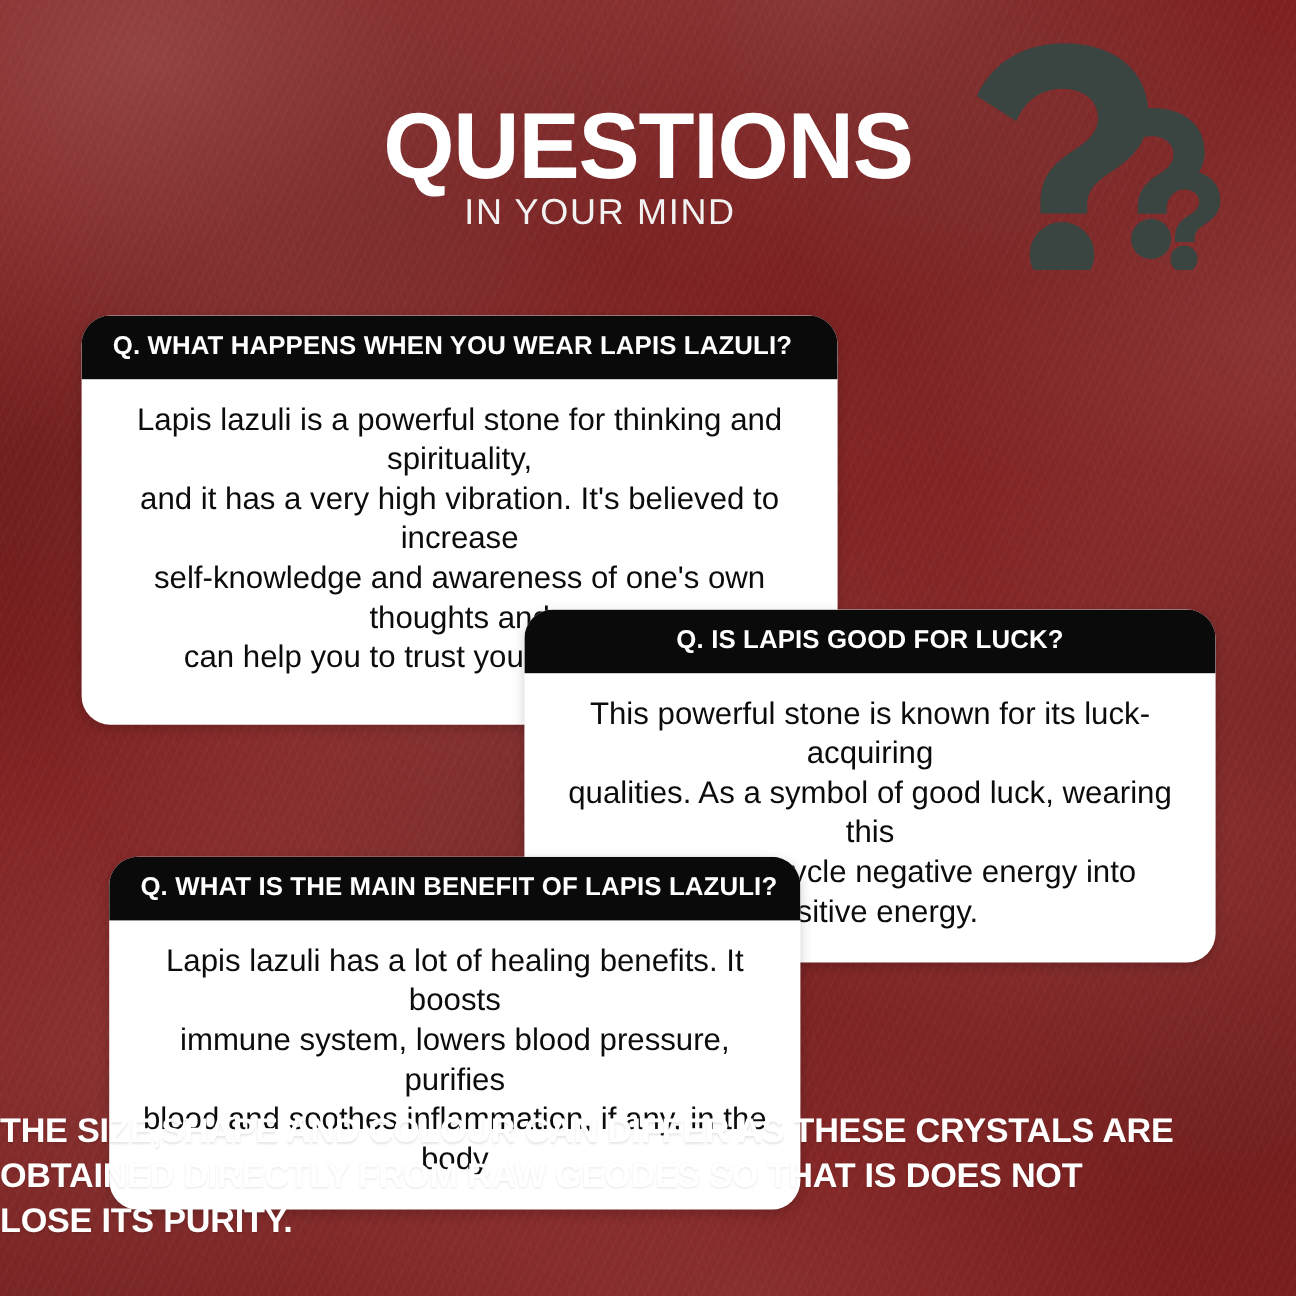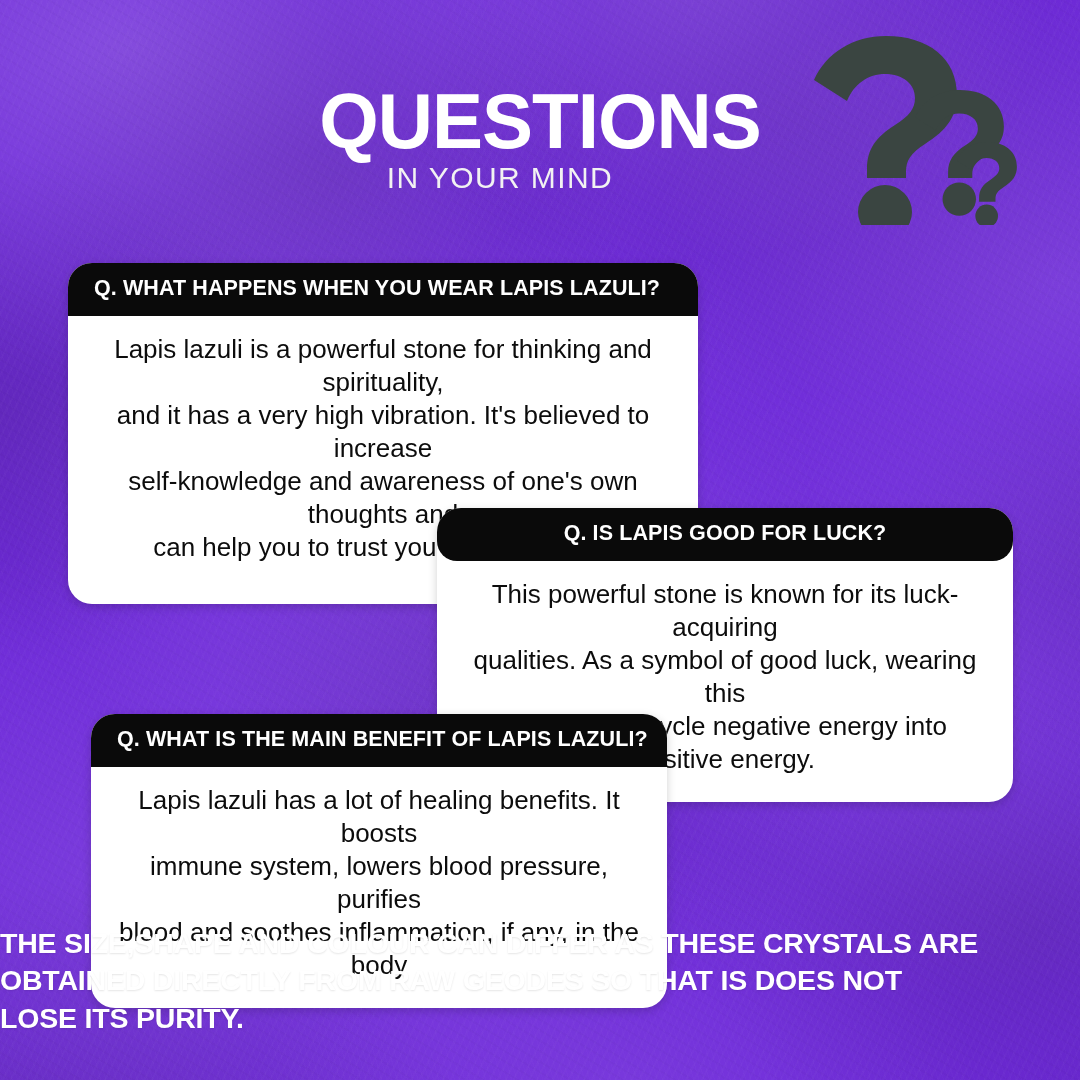--- a/index.html
+++ b/index.html
@@ -8,21 +8,21 @@
   html, body {
     width:1080px; height:1080px;
     overflow:hidden;
     font-family:"Liberation Sans", sans-serif;
   }
 
   
   #poster {
     position:relative;
     width:1080px; height:1080px;
-    background-color:#6d28d9;
+    background-color:#7f1d1d;
     overflow:hidden;
   }
   .tex {
     position:absolute; inset:-10%;
     pointer-events:none;
   }
   .tex-a {
     background:
       radial-gradient(58% 42% at 18% 12%,  rgba(255,255,255,.17), rgba(255,255,255,0) 62%),
       radial-gradient(42% 34% at 62% 6%,   rgba(255,255,255,.13), rgba(255,255,255,0) 66%),
@@ -92,21 +92,21 @@
   .card-head {
     background:#0a0a0a;
     color:#ffffff;
     font-size:21.5px;
     font-weight:bold;
     letter-spacing:.1px;
     line-height:1;
     padding:15px 26px 16px 26px;
     white-space:nowrap;
   }
-  .card-head.center { text-align:center;border-radius:20px; }
+  .card-head.center { text-align:center; }
   .card-head.left   { text-align:left; }
 
   .card-body {
     color:#0c0c0c;
     font-size:26px;
     line-height:1.27;
     text-align:center;
     padding:17px 22px 26px 22px;
     white-space:pre-line;
   }

